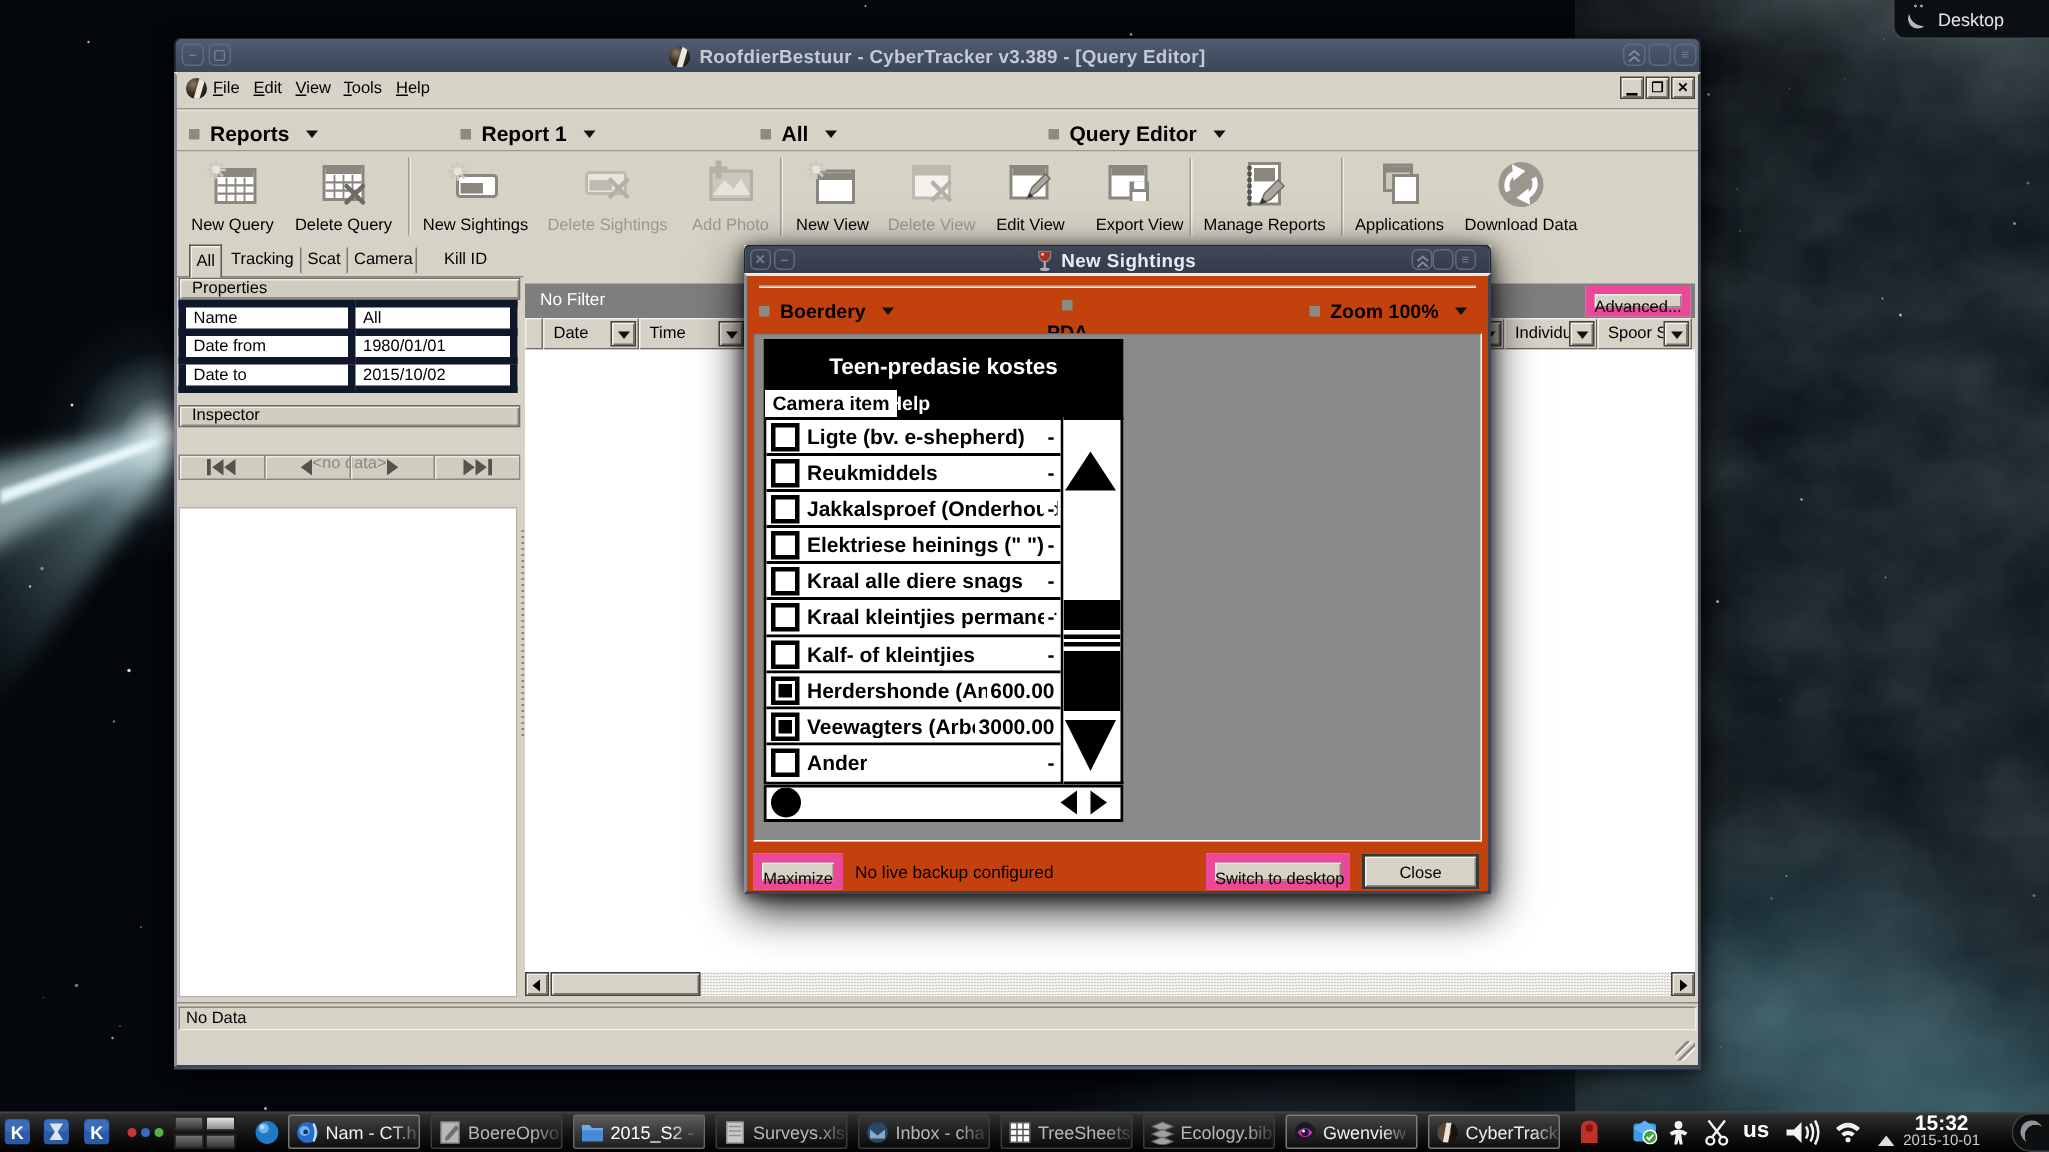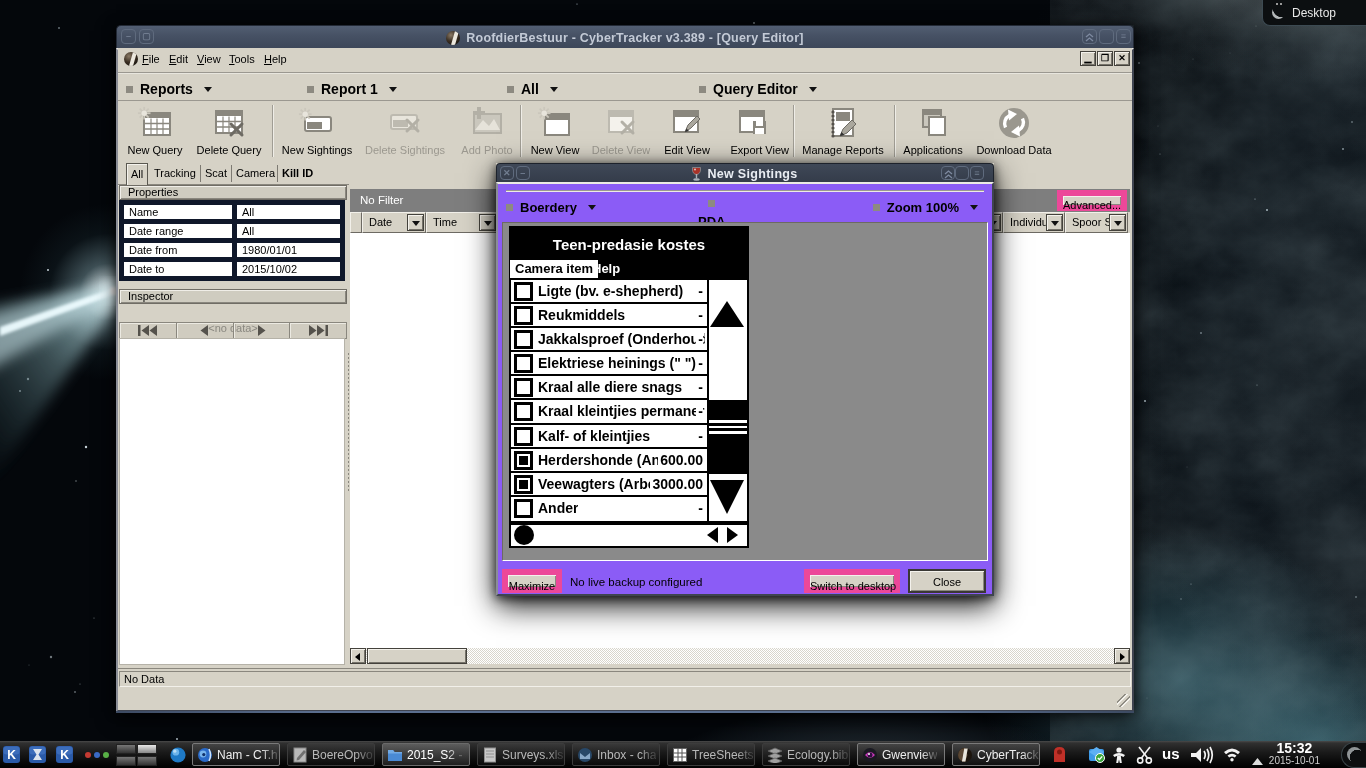--- a/index.html
+++ b/index.html
@@ -112,21 +112,21 @@
 
 
 #dlg { position:absolute; left:496px; top:163px; width:498px; height:433px;
   box-shadow: 0 10px 28px rgba(0,0,0,0.9), 0 2px 10px rgba(0,0,0,0.7); }
 #dlg-title { position:absolute; left:0; top:0; width:100%; height:19px;
   background: linear-gradient(#3f4857 0%, #343c4a 100%);
   border:1px solid #1d222b; border-bottom:none; border-radius:4px 4px 0 0;
   color:#e8ecf2; font-weight:bold; font-size:13px; }
 #dlg-title .ghostbtn { top:2px; width:14px; height:14px; line-height:12px; border-radius:4px; }
 #dlg-title { font-size:12.5px; letter-spacing:0.3px; }
-#dlg-body { position:absolute; left:0; top:19px; width:498px; height:414px; background:#8b5cf6; border:2px solid; border-color:#eceae4 #3f4450 #3f4450 #8a8d96; }
+#dlg-body { position:absolute; left:0; top:19px; width:498px; height:414px; background:#c2410c; border:2px solid; border-color:#eceae4 #3f4450 #3f4450 #8a8d96; }
 #dlg-groove { position:absolute; left:8px; top:6px; width:478px; height:2px; border-top:1px solid #9b9890; border-bottom:1px solid #eeece6; }
 #dlg-dd { position:absolute; left:0; top:10px; width:494px; height:26px; font-size:13px; font-weight:bold; }
 #dlg-gray { position:absolute; left:4px; top:38px; width:486px; height:339px; background:#8a8a8a; border:1px solid #6d6a63; border-right-color:#fff; border-bottom-color:#fff; }
 #pda { position:absolute; left:6px; top:3px; width:240px; height:322px; background:#fff; }
 #pda-hdr { position:absolute; left:0; top:0; width:240px; height:34px; background:#000; color:#fff; font-weight:bold; font-size:15px; text-align:center; line-height:37px; }
 #pda-menu { position:absolute; left:0; top:34px; width:240px; height:18px; background:#000; color:#fff; font-weight:bold; font-size:13px; }
 #pda-menu .sel-item { position:absolute; left:1px; top:0px; height:18px; background:#fff; color:#000; padding:0 5px; line-height:18px; }
 #pda-menu .help { position:absolute; left:83px; top:0; line-height:18px; }
 #pda-list { position:absolute; left:0; top:52px; width:200px; height:245px; border:2px solid #000; }
 .prow { position:relative; width:100%; height:24.1px; border-bottom:2px solid #000; background:#fff; font-size:14px; font-weight:bold; color:#000; }
@@ -544,33 +544,29 @@
   </div>
   <div id="content">
     <div id="tabs">
       <span class="tab sel" style="left:6px;">All</span>
       <span class="tab" style="left:30px;">Tracking</span>
       <span class="tabsep" style="left:80px;"></span>
       <span class="tab" style="left:81px;">Scat</span>
       <span class="tabsep" style="left:111px;"></span>
       <span class="tab" style="left:112px;">Camera</span>
       <span class="tabsep" style="left:157px;"></span>
-      <span class="tab" style="left:158px;font-weight:bold;">Kill ID</span>
+      <span class="tab" style="left:172px;">Kill ID</span>
     </div>
     <div id="tabline"></div>
     <div id="lpanel">
       <div class="hdrbar">Properties</div>
       <table id="proptable">
         <tbody>
             <tr>
               <td style="width:113px;">Name</td>
-              <td>All</td>
-            </tr>
-        <tr>
-              <td>Date range</td>
               <td>All</td>
             </tr>
         <tr>
               <td>Date from</td>
               <td>1980/01/01</td>
             </tr>
         <tr>
               <td>Date to</td>
               <td>2015/10/02</td>
             </tr>

